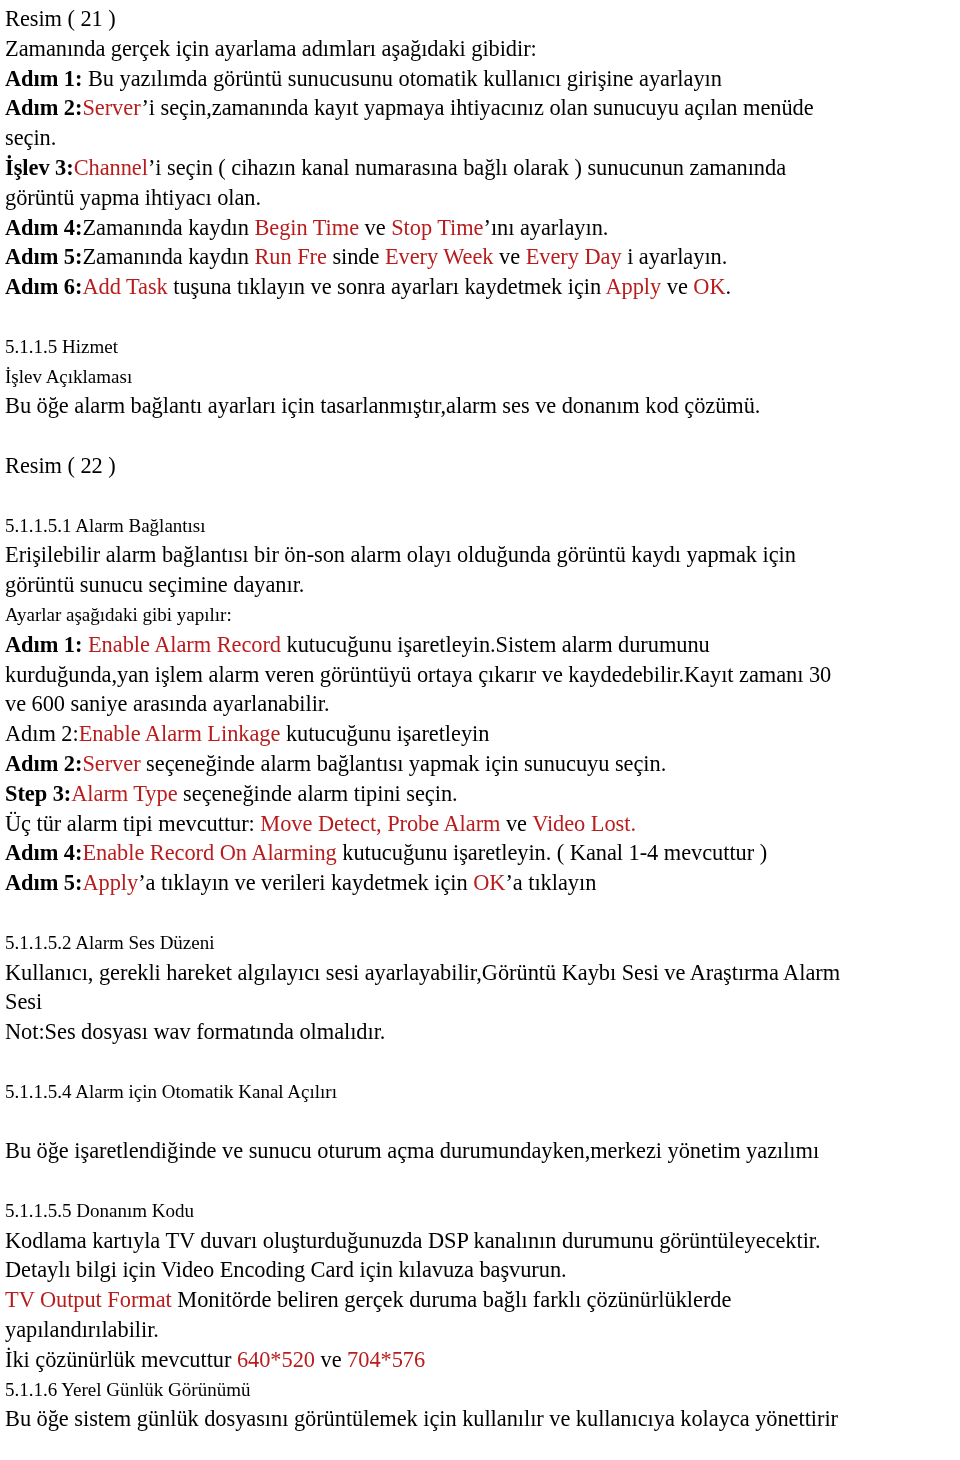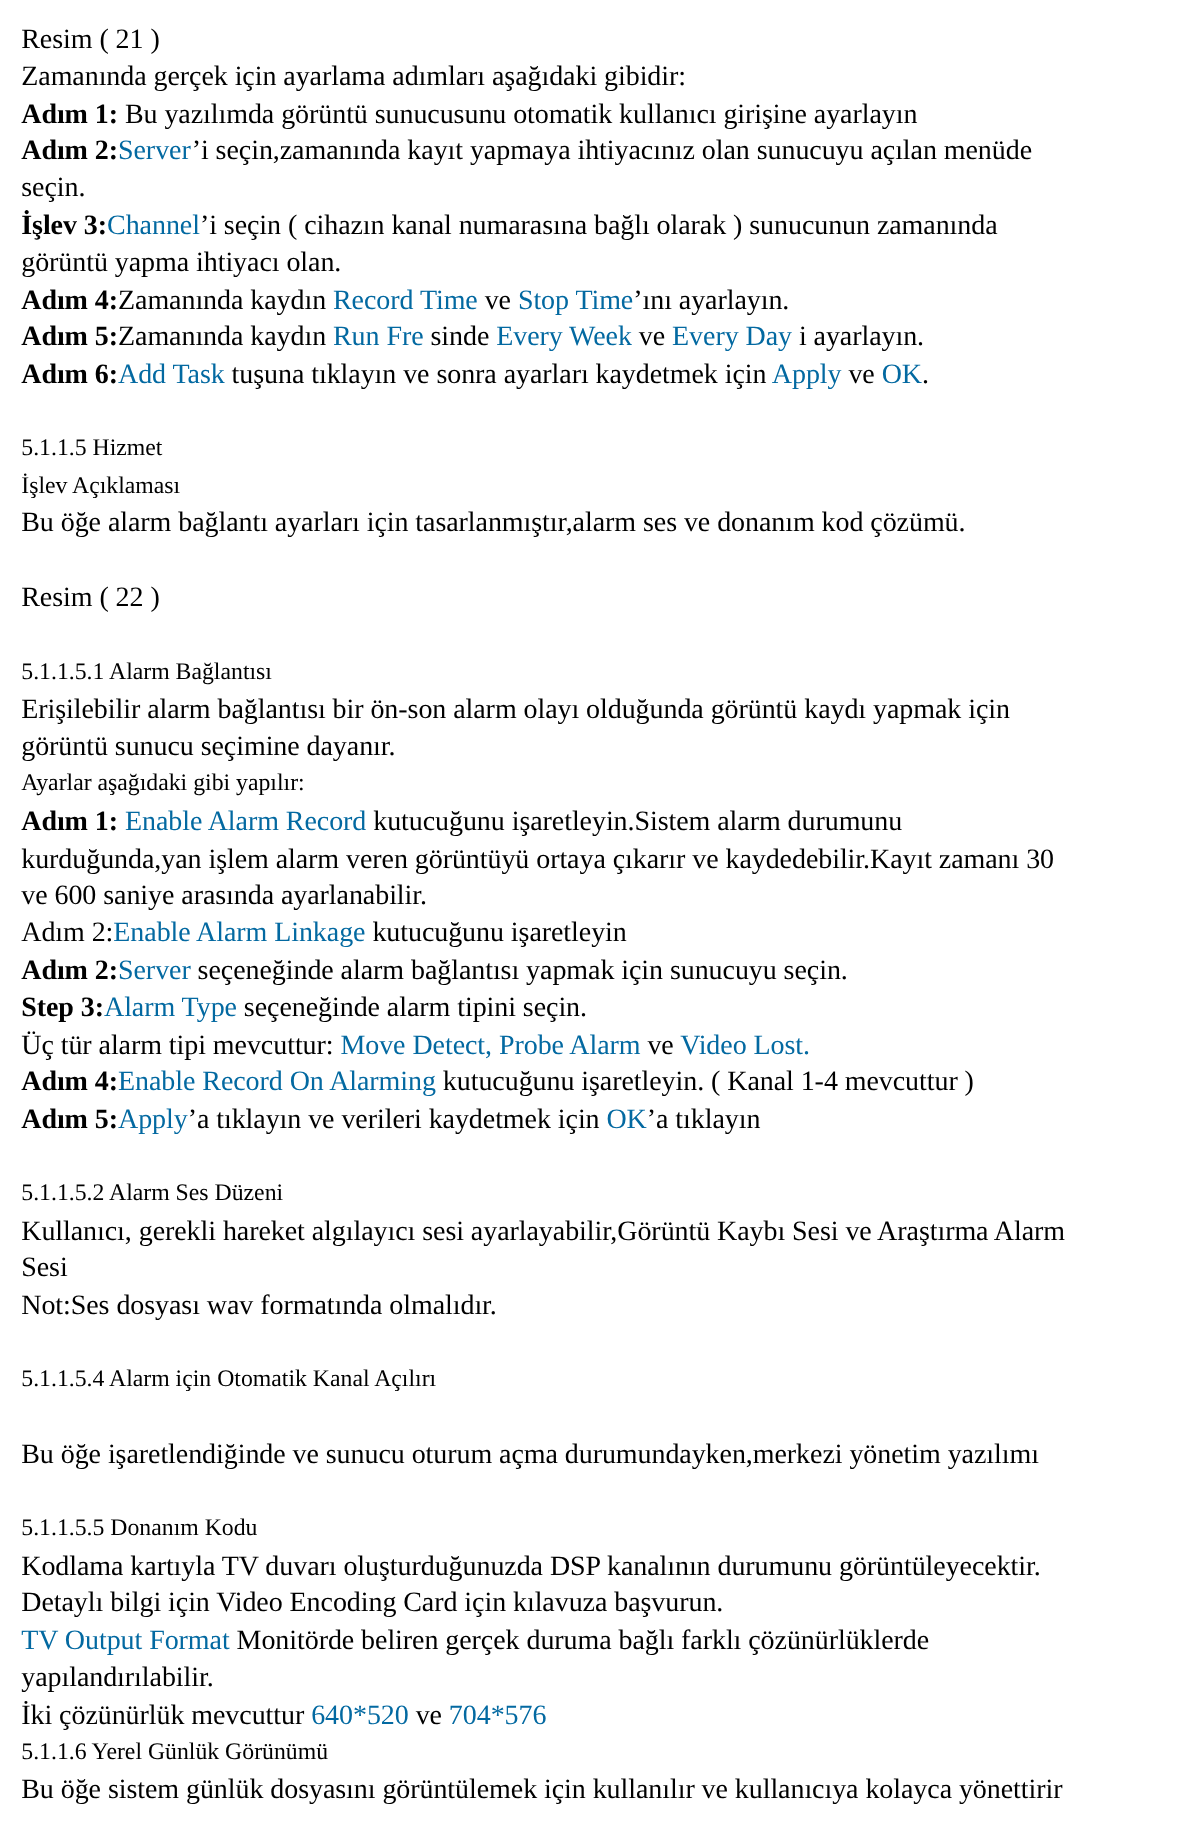--- a/index.html
+++ b/index.html
@@ -11,36 +11,36 @@
     width: 960px;
     height: 1460px;
     font-family: "Liberation Serif", "DejaVu Serif", serif;
     color: #000000;
     overflow: hidden;
   }
   #page {
     position: relative;
     width: 960px;
     height: 1460px;
-    padding: 12px;
+    padding: 0;
     box-sizing: border-box;
   }
   .doc {
     padding: 4px 4px 0 5px;
   }
   .ln {
     font-size: 22.4px;
     line-height: 29.8px;
     white-space: nowrap;
     letter-spacing: -0.05px;
     color: #000;
   }
   .b { font-weight: bold; }
   .blue { color: #2a2 abf; }
-  .blue { color: #0369a1; }
+  .blue { color: #b91c1c; }
   .spacer { height: 29.8px; }
   .head {
     font-size: 19px;
     line-height: 29.8px;
     font-weight: normal;
     white-space: nowrap;
   }
 </style>
 </head>
 <body>
@@ -51,21 +51,21 @@
     <div class="ln">Resim ( 21 )</div>
 
     <div class="ln">Zamanında gerçek için ayarlama adımları aşağıdaki gibidir:</div>
 
     <div id="schedule-steps">
         <div class="ln"><span class="b">Adım 1:</span><span> Bu yazılımda görüntü sunucusunu otomatik kullanıcı girişine ayarlayın</span></div>
         <div class="ln"><span class="b">Adım 2:</span><span class="blue">Server</span><span>’i seçin,zamanında kayıt yapmaya ihtiyacınız olan sunucuyu açılan menüde</span></div>
         <div class="ln"><span>seçin.</span></div>
         <div class="ln"><span class="b">İşlev 3:</span><span class="blue">Channel</span><span>’i seçin ( cihazın kanal numarasına bağlı olarak ) sunucunun zamanında</span></div>
         <div class="ln"><span>görüntü yapma ihtiyacı olan.</span></div>
-        <div class="ln"><span class="b">Adım 4:</span><span>Zamanında kaydın </span><span class="blue">Record Time</span><span> ve </span><span class="blue">Stop Time</span><span>’ını ayarlayın.</span></div>
+        <div class="ln"><span class="b">Adım 4:</span><span>Zamanında kaydın </span><span class="blue">Begin Time</span><span> ve </span><span class="blue">Stop Time</span><span>’ını ayarlayın.</span></div>
         <div class="ln"><span class="b">Adım 5:</span><span>Zamanında kaydın </span><span class="blue">Run Fre</span><span> sinde </span><span class="blue">Every Week</span><span> ve </span><span class="blue">Every Day</span><span> i ayarlayın.</span></div>
         <div class="ln"><span class="b">Adım 6:</span><span class="blue">Add Task</span><span> tuşuna tıklayın ve sonra ayarları kaydetmek için </span><span class="blue">Apply</span><span> ve </span><span class="blue">OK</span><span>.</span></div>
       </div>
 
     <div class="spacer"></div>
 
     <div class="head">5.1.1.5 Hizmet</div>
     <div class="head">İşlev Açıklaması</div>
     <div class="ln">Bu öğe alarm bağlantı ayarları için tasarlanmıştır,alarm ses ve donanım kod çözümü.</div>
 

